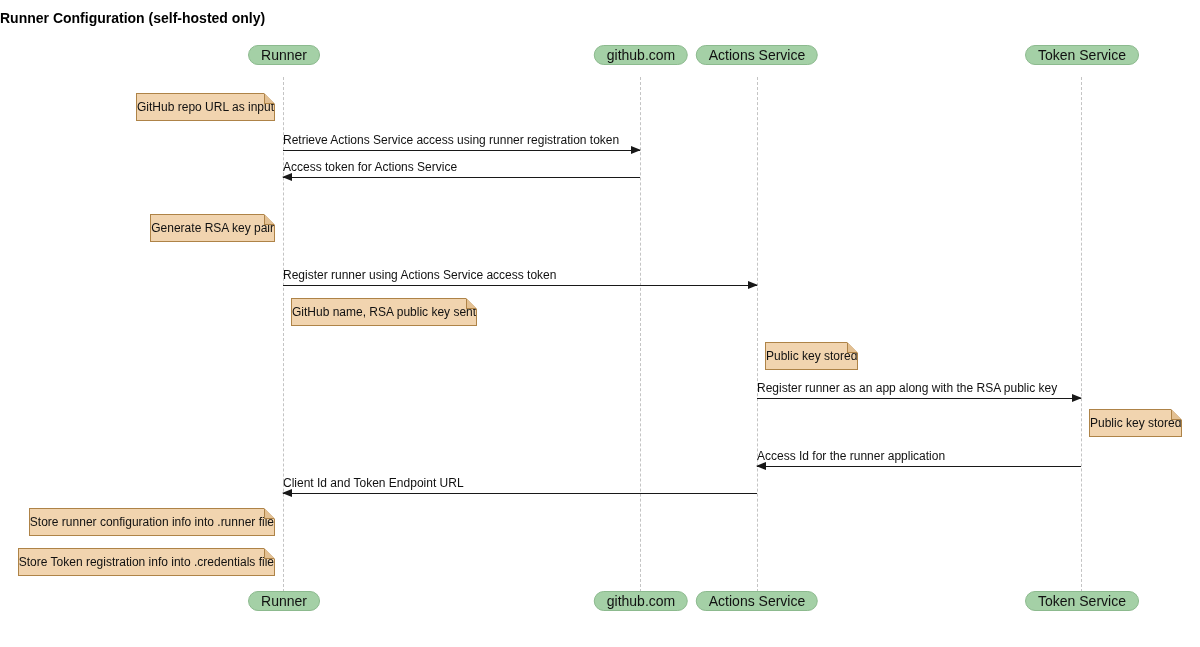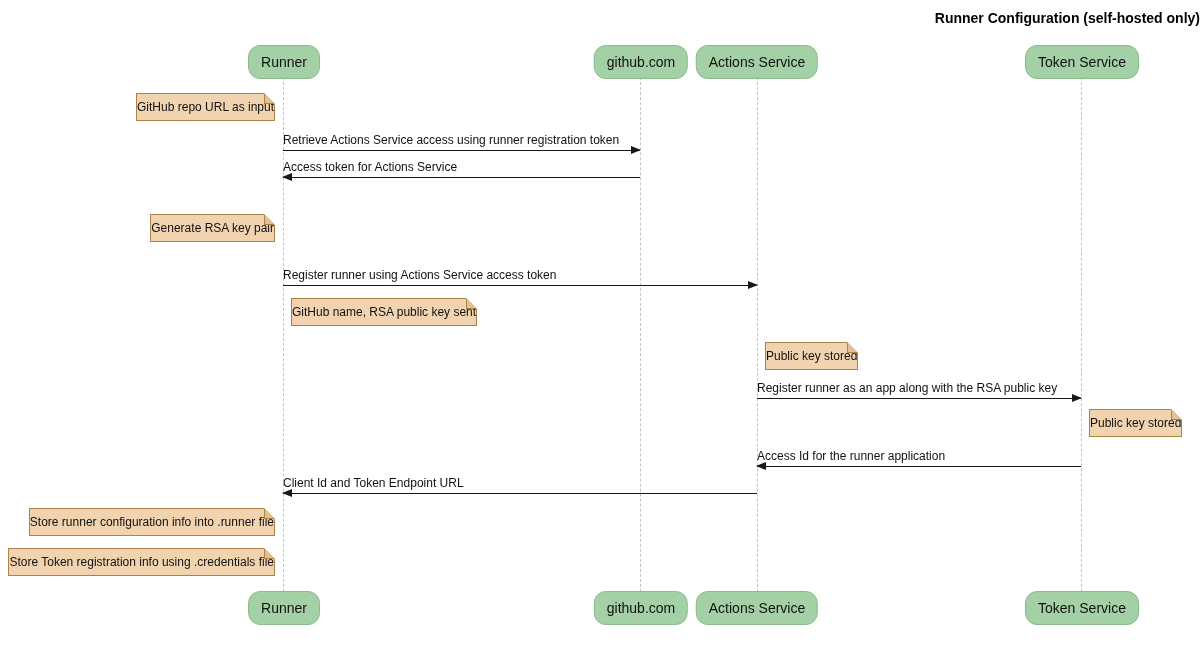--- a/index.html
+++ b/index.html
@@ -1,29 +1,29 @@
 <!DOCTYPE html>
 <html style="--participant-fill: #a4d0a6; --participant-border: #8cba8e; --note-fill: #f1d4af; --note-border: #ae8347; --note-flap: #e3c092; --lifeline: #c4c4c4; --arrow: #181818;"><head>
 <meta charset="utf-8">
 <style>
   html,body { margin:0; padding:0; background:#ffffff; }
   .canvas {
     position:relative; width:1200px; height:647px; background:#ffffff;
     font-family:"Liberation Sans", sans-serif; color:#181818; overflow:hidden;
   }
   .title {
-    position:absolute; top:10px; left:0; right:0; text-align:right;
+    position:absolute; top:10px; left:0; right:0; text-align:left;
     font-size:14px; font-weight:bold; color:#000;
   }
   .lifeline {
     position:absolute; width:0; top:77px; height:515px;
     border-left:1px dashed var(--lifeline, #c4c4c4);
   }
   .participant {
-    position:absolute; height:34px; transform:translateX(-50%);
+    position:absolute; height:20px; transform:translateX(-50%);
     background:var(--participant-fill, #a4d0a6);
     border:1px solid var(--participant-border, #8cba8e);
     border-radius:12px; display:inline-flex; align-items:center; justify-content:center;
     padding:0 12px; font-size:14px; white-space:nowrap; box-sizing:border-box; color:#111;
   }
   .p-top { top:45px; }
   .p-bottom { top:591px; }
   .note {
     position:absolute; background:var(--note-fill, #f1d4af);
     border:1px solid var(--note-border, #ae8347);
@@ -71,21 +71,21 @@
   <div class="participant p-bottom" style="left:641px;">github.com</div>
   <div class="participant p-bottom" style="left:757px;">Actions Service</div>
   <div class="participant p-bottom" style="left:1082px;">Token Service</div>
 
   <div class="note" style="right:925px; top:93px;">GitHub repo URL as input</div>
   <div class="note" style="right:925px; top:206px;margin-top:8px;">Generate RSA key pair</div>
   <div class="note" style="left:291px; top:298px;">GitHub name, RSA public key sent</div>
   <div class="note" style="left:765px; top:342px;">Public key stored</div>
   <div class="note" style="left:1089px; top:409px;">Public key stored</div>
   <div class="note" style="right:925px; top:508px;">Store runner configuration info into .runner file</div>
-  <div class="note" style="right:925px; top:548px;">Store Token registration info using .credentials file</div>
+  <div class="note" style="right:925px; top:548px;">Store Token registration info into .credentials file</div>
 
   <div class="msg" style="left:283px; top:150px; width:357px;">
     <div class="msg-label">Retrieve Actions Service access using runner registration token</div>
     <div class="msg-line"></div>
     <div class="head head-right"></div>
   </div>
 
   <div class="msg" style="left:283px; top:177px; width:357px;">
     <div class="msg-label">Access token for Actions Service</div>
     <div class="msg-line"></div>

